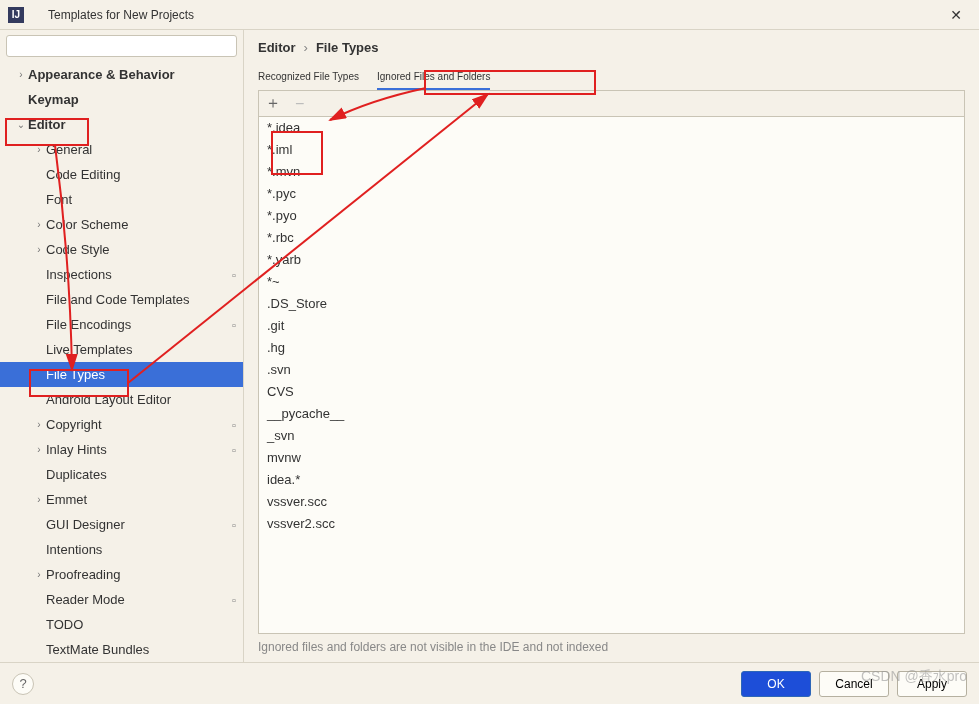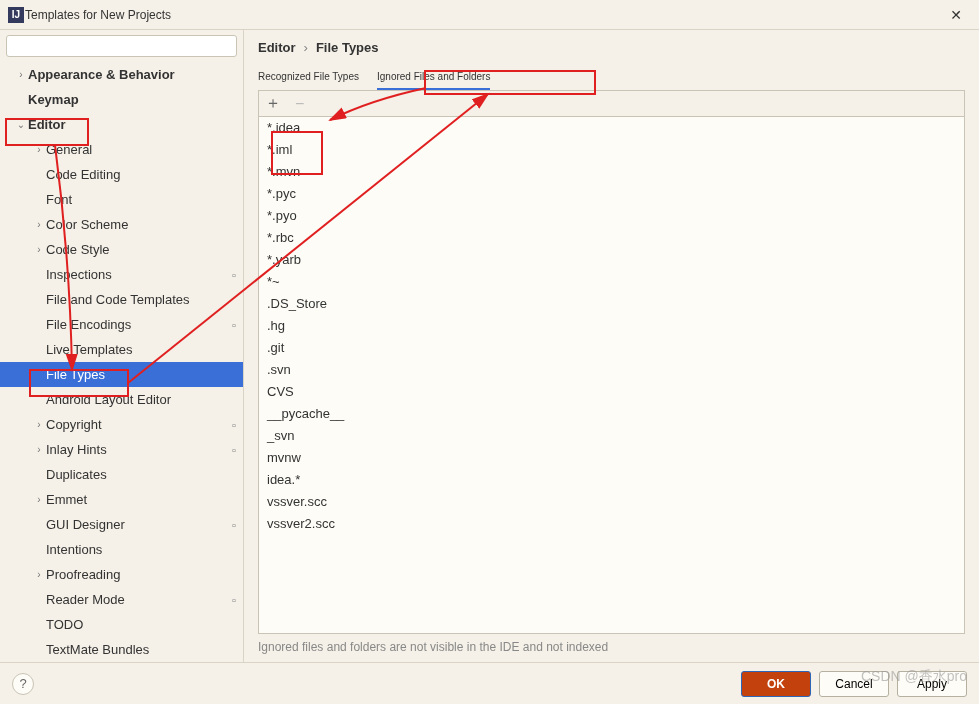--- a/index.html
+++ b/index.html
@@ -1,19 +1,19 @@
 <!DOCTYPE html>
 <html><head>
 <meta charset="utf-8">
 <style>
 * { box-sizing: border-box; margin: 0; padding: 0; font-family: "Segoe UI", Arial, sans-serif; }
 body { width: 979px; height: 704px; background: #f5f1e8; display: flex; flex-direction: column; overflow: hidden; position: relative; }
 
 .titlebar { height: 30px; display: flex; align-items: center; padding: 0 8px; background: #f5f1e8; border-bottom: 1px solid #d9d4c6; }
-.titlebar .app-icon { width: 16px; height: 16px; background: #333a5e; color:#fff; font-size:10px; display:flex; align-items:center; justify-content:center; font-weight:bold; margin-right:1px; }
+.titlebar .app-icon { width: 16px; height: 16px; background: #333a5e; color:#fff; font-size:10px; display:flex; align-items:center; justify-content:center; font-weight:bold; margin-right:24px; }
 .titlebar .title { font-size: 12px; color: #333; flex: 1; }
 .titlebar .close { width: 30px; text-align: center; font-size: 14px; cursor: pointer; color:#333; }
 
 .body { flex: 1; display: flex; min-height: 0; }
 
 .sidebar { width: 244px; border-right: 1px solid #d9d4c6; display: flex; flex-direction: column; background: #f5f1e8; }
 .search-wrap { padding: 5px 6px; }
 .search { width: 100%; height: 22px; border: 1px solid #c9c4b5; border-radius: 3px; padding: 0 6px 0 20px; font-size: 12px; background: #fff; position: relative; }
 .search-wrap { position: relative; }
 .search-icon { position: absolute; left: 11px; top: 9px; width: 12px; height: 12px; color:#888; font-size:11px; }
@@ -43,21 +43,21 @@
 
 .list { flex: 1; border: 1px solid #c9c4b5; background: #fdfcf7; overflow-y: auto; font-size: 13px; color: #333; min-height: 0; }
 .list-row { padding: 1px 8px; line-height: 20px; cursor: pointer; }
 
 .hint { font-size: 12px; color: #888; padding: 6px 0 8px; }
 
 .footer { height: 42px; border-top: 1px solid #d9d4c6; display: flex; align-items: center; padding: 0 12px; background: #f5f1e8; }
 .footer .help { width: 22px; height:22px; border:1px solid #c9c4b5; border-radius:50%; display:flex; align-items:center; justify-content:center; font-size:13px; color:#666; cursor:pointer; background:#fdfcf7; }
 .footer .spacer { flex: 1; }
 .footer button { height: 26px; min-width: 70px; margin-left: 8px; border: 1px solid #b5b0a0; border-radius: 3px; background: #fdfcf7; font-size: 12px; cursor: pointer; padding: 0 14px; }
-.footer button.primary { background: #c2410c; border-color:#2d66b8; color: #fff; font-weight:700; }
+.footer button.primary { background: #1d4ed8; border-color:#2d66b8; color: #fff; font-weight:400; }
 
 .watermark { position: absolute; right: 12px; bottom: 18px; font-size: 14px; color: #999; opacity: 0.6; pointer-events:none; }
 
 
 .anno { position: absolute; inset: 0; pointer-events: none; }
 .anno rect, .anno line, .anno polygon { pointer-events: none; }
 </style>
 </head>
 <body>
 
@@ -199,22 +199,22 @@
     <div class="list" id="list">
         <div class="list-row">*.idea</div>
         <div class="list-row">*.iml</div>
         <div class="list-row">*.mvn</div>
         <div class="list-row">*.pyc</div>
         <div class="list-row">*.pyo</div>
         <div class="list-row">*.rbc</div>
         <div class="list-row">*.yarb</div>
         <div class="list-row">*~</div>
         <div class="list-row">.DS_Store</div>
+        <div class="list-row">.git</div>
         <div class="list-row">.hg</div>
-        <div class="list-row">.git</div>
         <div class="list-row">.svn</div>
         <div class="list-row">CVS</div>
         <div class="list-row">__pycache__</div>
         <div class="list-row">_svn</div>
         <div class="list-row">mvnw</div>
         <div class="list-row">idea.*</div>
         <div class="list-row">vssver.scc</div>
         <div class="list-row">vssver2.scc</div>
       </div>
 

